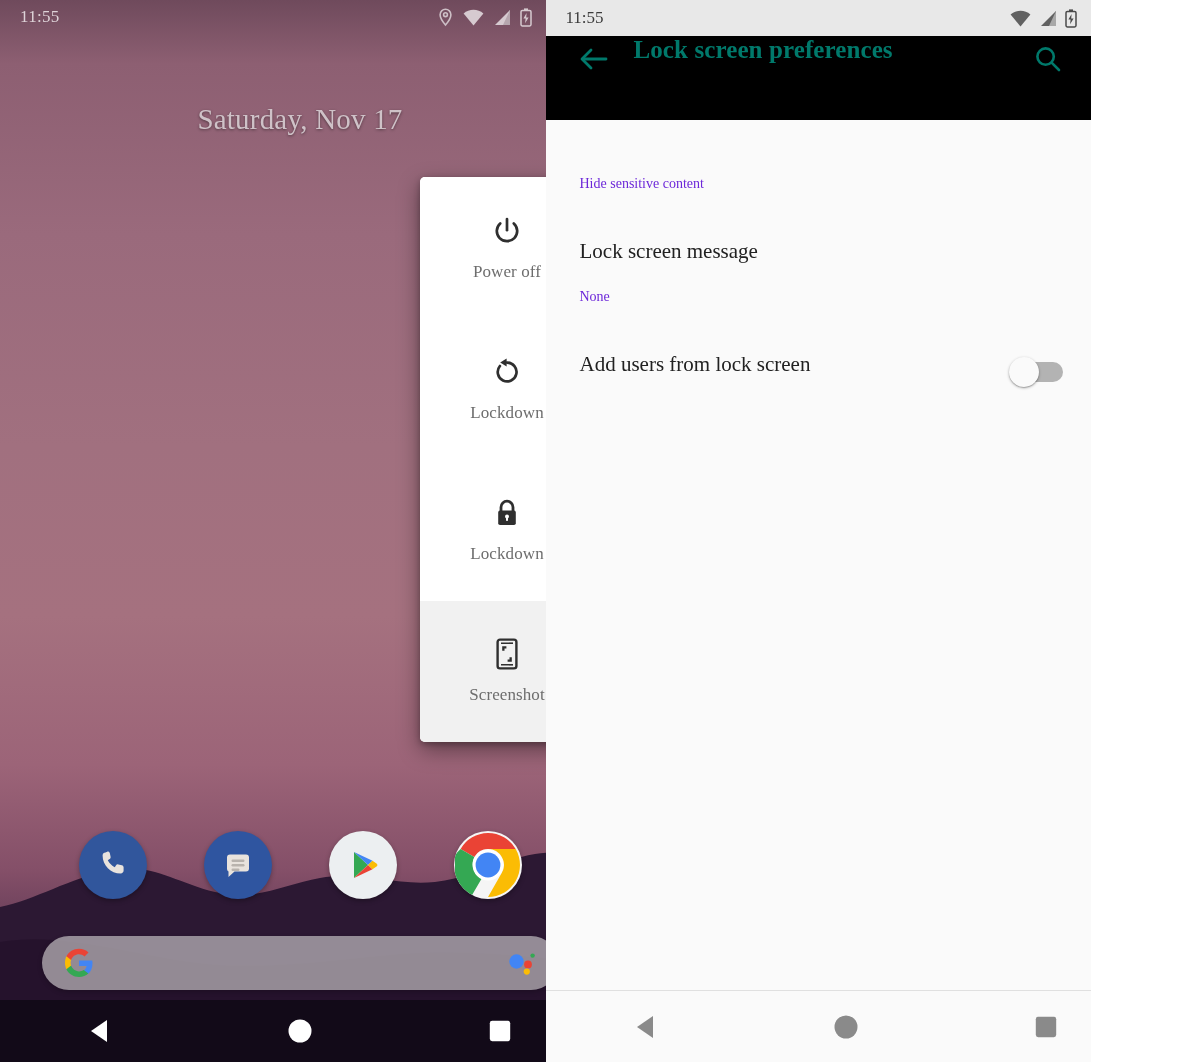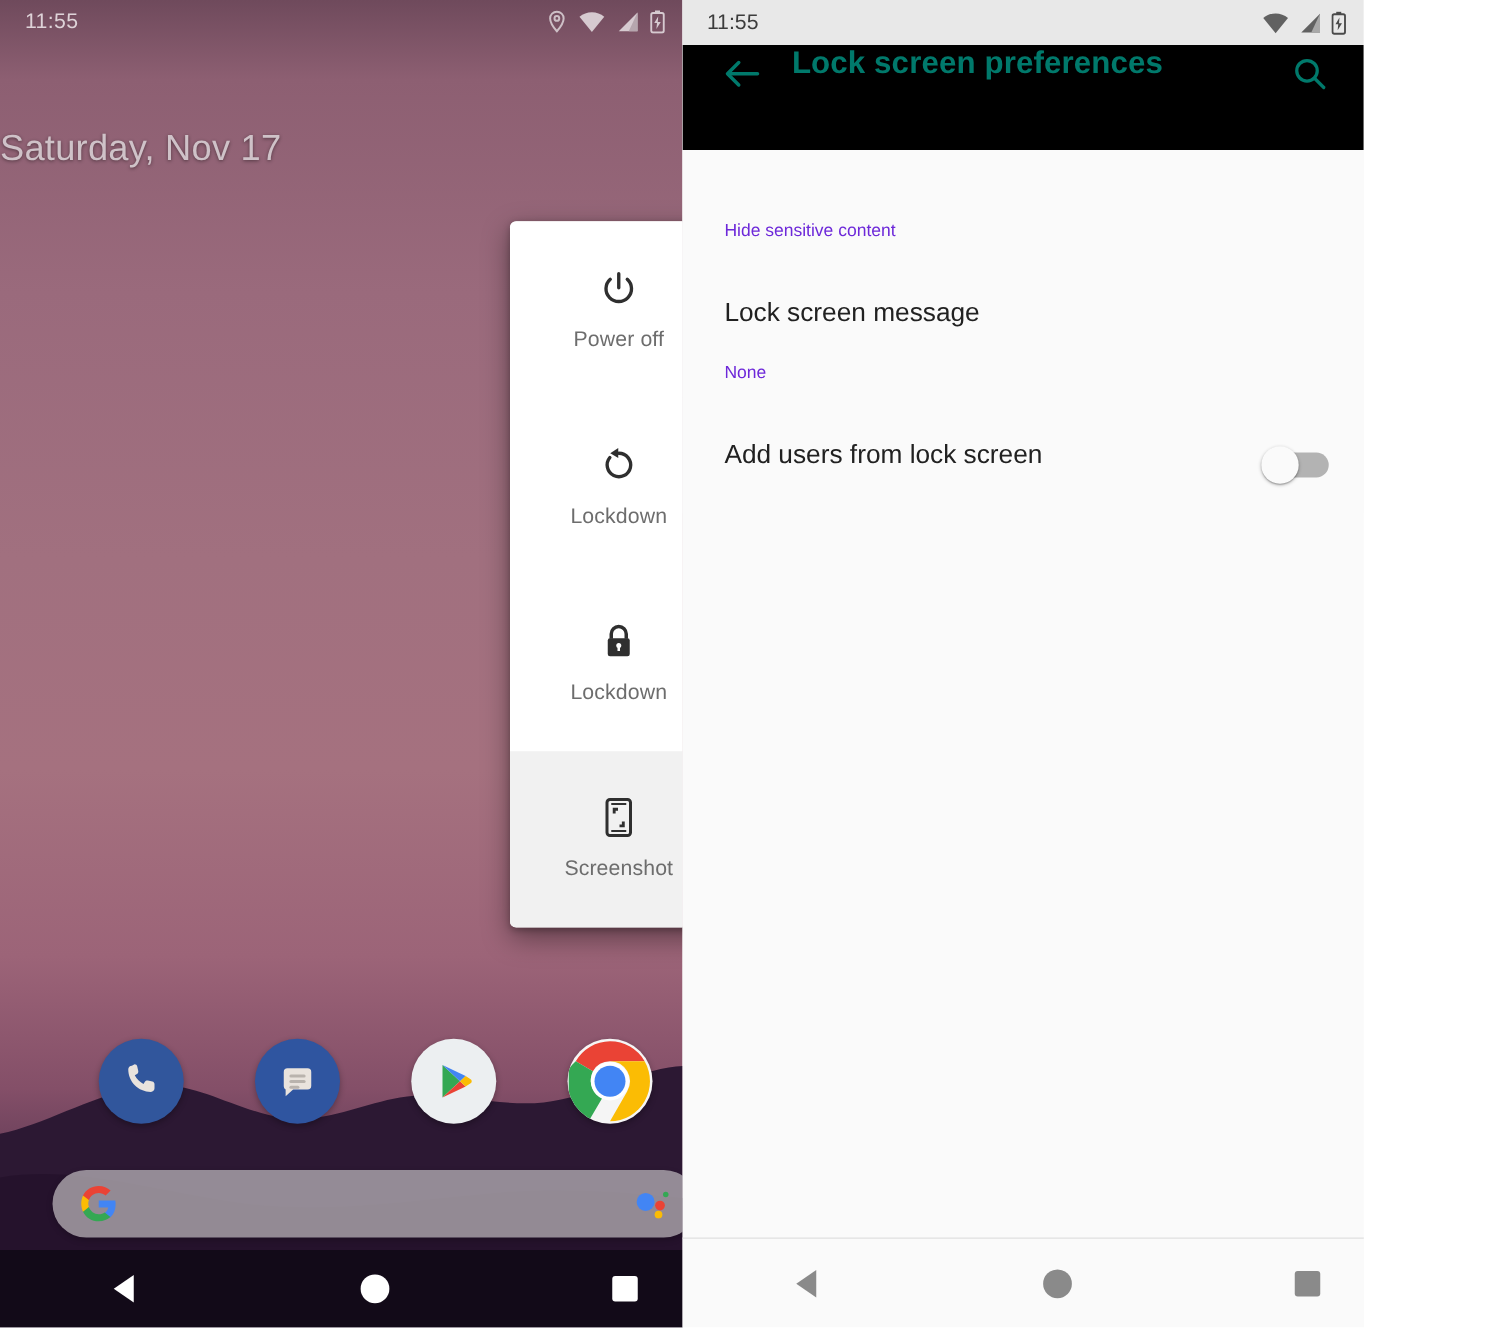--- a/index.html
+++ b/index.html
@@ -1,49 +1,49 @@
 <!DOCTYPE html>
 <html><head>
 <meta charset="utf-8">
 <style>
   * { box-sizing: border-box; margin: 0; padding: 0; }
   html, body {
     width: 1200px; height: 1062px;
     font-family: "Liberation Sans", sans-serif;
     background: #ffffff; overflow: hidden;
   }
-  .screen { position: relative; width: 1091px; height: 1062px; display: flex; }
+  .screen { position: relative; width: 1091px; height: 1062px; display: flex; font-family: Liberation Serif, serif; }
 
   
   .left-panel {
     position: relative; width: 600px; height: 1062px; overflow: hidden;
     background: linear-gradient(to bottom,
       #6f4a5c 0%, #8d5f72 6%, #9a6a7c 22%, #a1707f 42%,
       #a5717f 58%, #9c6478 72%, #844f68 82%, #5a3652 90%, #2a1230 96%, #1a0c20 100%);
   }
   .mountain {
     position: absolute; left: 0; bottom: 0; width: 600px; height: 250px;
   }
   .left-statusbar {
     position: relative; height: 34px; display: flex; align-items: center;
     padding: 0 14px 0 20px; color: #d9cdd3; font-size: 17px; letter-spacing: .3px;
   }
   .left-statusbar .clock { font-size: 17px; color: #ded3d8; }
   .left-statusbar .sb-icons { margin-left: auto; display: flex; align-items: center; gap: 9px; }
   .sb-icons svg { display: block; }
 
   .home-date {
-    position: absolute; top: 103px; left: 0; width: 600px; text-align: left;
+    position: absolute; top: 103px; left: 0; width: 600px; text-align: center;
     font-size: 29px; color: #cfc2c8; font-weight: 400;
     text-shadow: 0 1px 3px rgba(0,0,0,.45); letter-spacing: .2px;
   }
 
   
   .power-menu {
-    position: absolute; left: 408px; top: 177px; width: 174px; height: 565px;
+    position: absolute; left: 420px; top: 177px; width: 174px; height: 565px;
     background: #ffffff; border-radius: 5px;
     box-shadow: 0 8px 22px rgba(0,0,0,.40), 0 2px 6px rgba(0,0,0,.28);
     overflow: hidden; display: flex; flex-direction: column;
   }
   .pm-item {
     flex: 1 1 0; display: flex; flex-direction: column;
     align-items: center; justify-content: center; gap: 14px;
     background: #ffffff;
   }
   .pm-item.highlight { background: #f1f1f1; }

